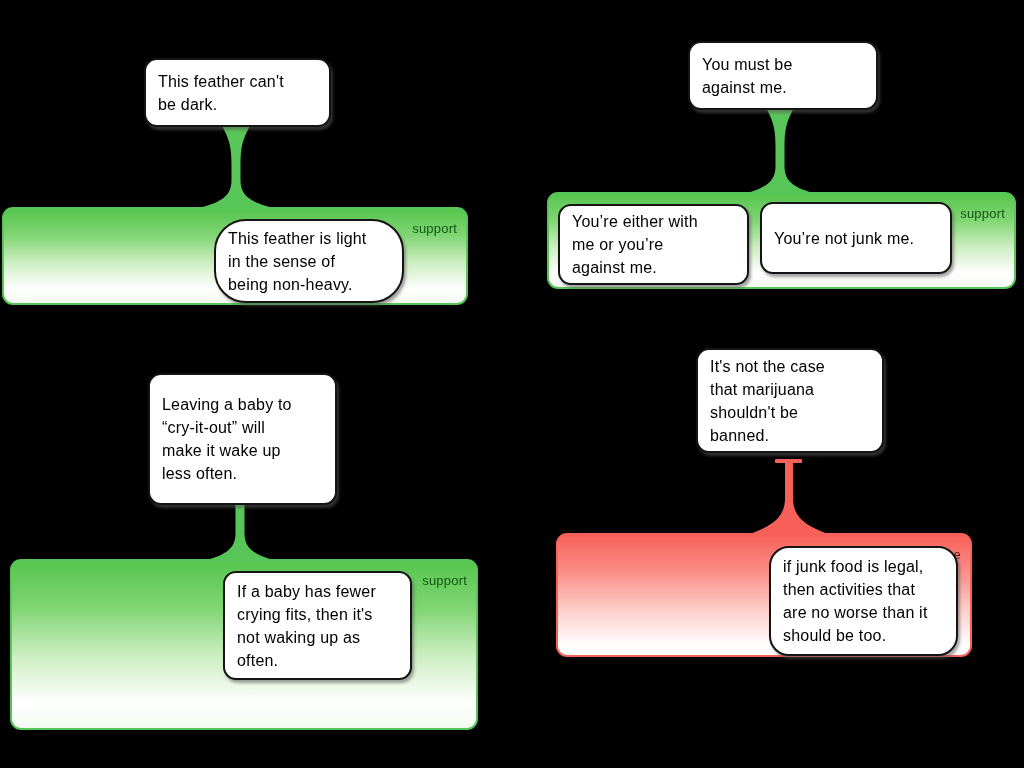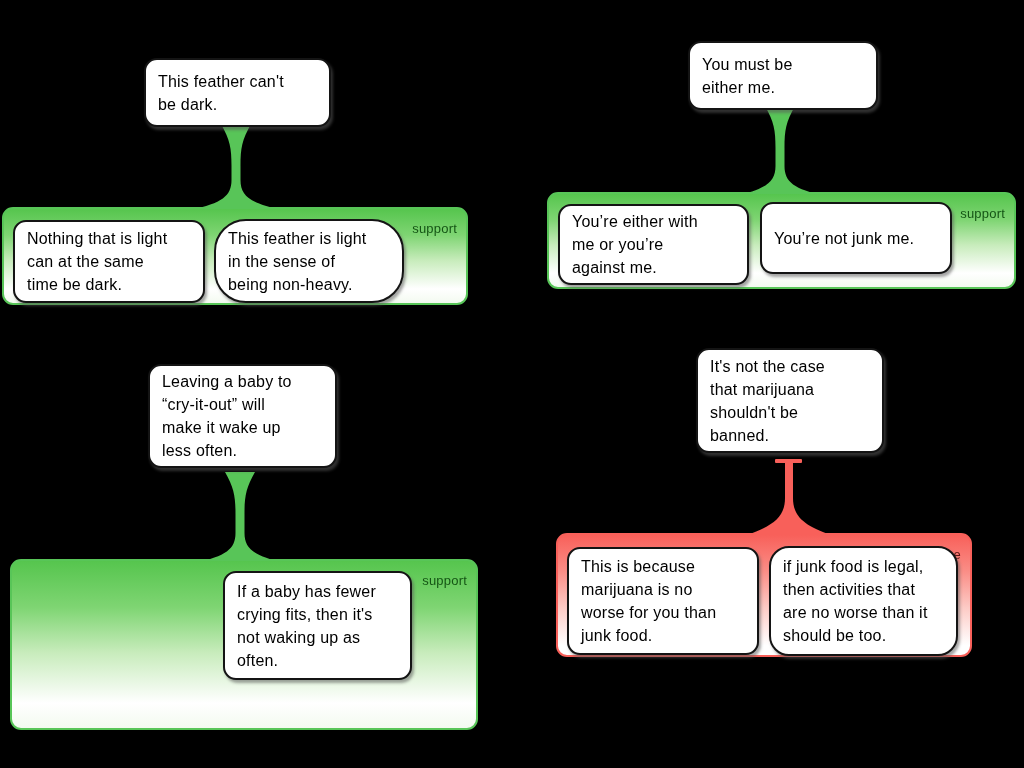--- a/index.html
+++ b/index.html
@@ -39,58 +39,51 @@
 <svg id="edges" viewBox="0 0 1024 768" xmlns="http://www.w3.org/2000/svg">
   <path fill="#58c558" d="M 221,124 C 230,140 231.5,148 231.5,166 L 231.5,180 C 231.5,196 222,203 191,210 L 281,210 C 250,203 240.5,196 240.5,180 L 240.5,166 C 240.5,148 242,140 251,124 Z"></path>
   <path fill="#58c558" d="M 765,106 C 774,122 775.5,130 775.5,148 L 775.5,166 C 775.5,182 766,189 735,196 L 825,196 C 794,189 784.5,182 784.5,166 L 784.5,148 C 784.5,130 786,122 795,106 Z"></path>
   <path fill="#58c558" d="M 225,472 C 234,488 235.5,496 235.5,514 L 235.5,533 C 235.5,549 226,556 195,563 L 285,563 C 254,556 244.5,549 244.5,533 L 244.5,514 C 244.5,496 246,488 255,472 Z"></path>
   <rect fill="#f8605a" x="775" y="459" width="27" height="4" rx="1"></rect>
   <path fill="#f8605a" d="M 785,463 L 785,498 C 785,515 776,525 747,535 L 831,535 C 802,525 793,515 793,498 L 793,463 Z"></path>
 </svg>
 
 <div class="group support" style="left:2px;top:207px;width:466px;height:98px;">
   <span class="grp-label support">support</span>
-  <div class="stmt" style="left:9px;top:11px;width:192px;height:83px;">Nothing that is light
-can at the same
-time be dark.</div>
   <div class="stmt" style="left:210px;top:10px;width:190px;height:84px;border-radius:32px;">This feather is light
 in the sense of
 being non-heavy.</div>
 </div>
 <div class="stmt" style="left:144px;top:58px;width:187px;height:69px;">This feather can't
 be dark.</div>
 
 <div class="group support" style="left:547px;top:192px;width:469px;height:97px;">
   <span class="grp-label support">support</span>
   <div class="stmt" style="left:9px;top:10px;width:191px;height:81px;">You’re either with
 me or you’re
 against me.</div>
   <div class="stmt" style="left:211px;top:8px;width:192px;height:72px;">You’re not junk me.</div>
 </div>
 <div class="stmt" style="left:688px;top:41px;width:190px;height:69px;">You must be
-either me.</div>
+against me.</div>
 
 <div class="group support" style="left:10px;top:559px;width:468px;height:171px;">
   <span class="grp-label support">support</span>
   <div class="stmt" style="left:211px;top:10px;width:189px;height:109px;">If a baby has fewer
 crying fits, then it's
 not waking up as
 often.</div>
 </div>
-<div class="stmt" style="left:148px;top:364px;width:189px;height:104px;">Leaving a baby to
+<div class="stmt" style="left:148px;top:373px;width:189px;height:132px;">Leaving a baby to
 “cry-it-out” will
 make it wake up
 less often.</div>
 
 <div class="group oppose" style="left:556px;top:533px;width:416px;height:124px;">
   <span class="grp-label oppose">oppose</span>
-  <div class="stmt" style="left:9px;top:12px;width:192px;height:108px;">This is because
-marijuana is no
-worse for you than
-junk food.</div>
   <div class="stmt" style="left:211px;top:11px;width:189px;height:110px;border-radius:20px;">if junk food is legal,
 then activities that
 are no worse than it
 should be too.</div>
 </div>
 <div class="stmt" style="left:696px;top:348px;width:188px;height:105px;">It's not the case
 that marijuana
 shouldn't be
 banned.</div>
 

